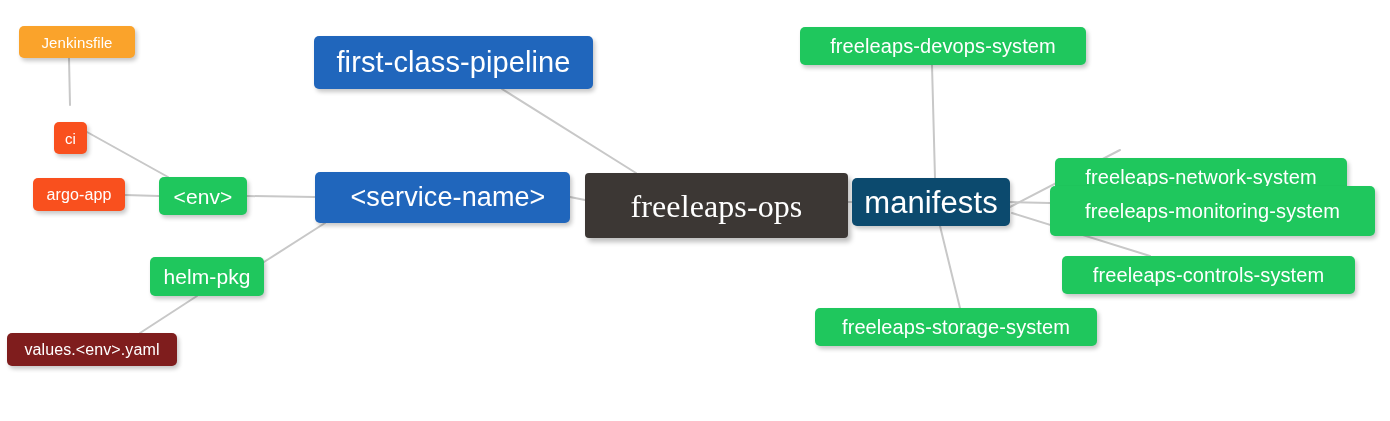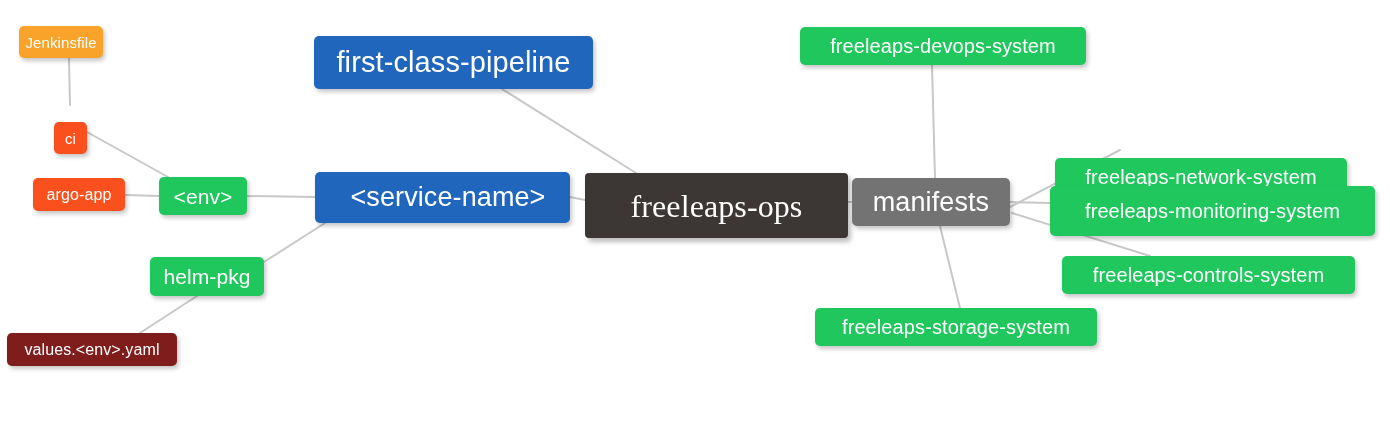--- a/index.html
+++ b/index.html
@@ -61,21 +61,21 @@
       <line x1="570" y1="197" x2="585" y2="200" stroke="#c8c8c8" stroke-width="2" stroke-linecap="round"></line>
       <line x1="502" y1="89" x2="636" y2="173" stroke="#c8c8c8" stroke-width="2" stroke-linecap="round"></line>
       <line x1="848" y1="202" x2="852" y2="202" stroke="#c8c8c8" stroke-width="2" stroke-linecap="round"></line>
       <line x1="935" y1="178" x2="932" y2="65" stroke="#c8c8c8" stroke-width="2" stroke-linecap="round"></line>
       <line x1="1010" y1="207" x2="1120" y2="150" stroke="#c8c8c8" stroke-width="2" stroke-linecap="round"></line>
       <line x1="1010" y1="202" x2="1050" y2="203" stroke="#c8c8c8" stroke-width="2" stroke-linecap="round"></line>
       <line x1="1012" y1="213" x2="1150" y2="256" stroke="#c8c8c8" stroke-width="2" stroke-linecap="round"></line>
       <line x1="940" y1="226" x2="960" y2="308" stroke="#c8c8c8" stroke-width="2" stroke-linecap="round"></line>
     </svg>
   <div id="node-layer">
-      <div class="node" style="left: 19px; top: 26px; width: 84px; height: 32px; background: rgb(250, 163, 43); font-size: 15px;">
+      <div class="node" style="left: 19px; top: 26px; width: 116px; height: 32px; background: rgb(250, 163, 43); font-size: 15px;">
         <span>Jenkinsfile</span>
       </div>
       <div class="node" style="left: 54px; top: 105px; width: 33px; height: 32px; background: rgb(249, 80, 30); font-size: 15px; margin-top: 17px;">
         <span>ci</span>
       </div>
       <div class="node" style="left: 33px; top: 178px; width: 92px; height: 33px; background: rgb(249, 80, 30); font-size: 16px;">
         <span>argo-app</span>
       </div>
       <div class="node" style="left: 159px; top: 177px; width: 88px; height: 38px; background: rgb(31, 199, 93); font-size: 21px;">
         <span>&lt;env&gt;</span>
@@ -88,21 +88,21 @@
       </div>
       <div class="node" style="left: 314px; top: 36px; width: 279px; height: 53px; background: rgb(32, 102, 188); font-size: 29px;">
         <span>first-class-pipeline</span>
       </div>
       <div class="node" style="left: 315px; top: 172px; width: 255px; height: 51px; background: rgb(32, 102, 188); font-size: 27px; padding-left: 22px;">
         <span>&lt;service-name&gt;</span>
       </div>
       <div class="node root" style="left: 585px; top: 173px; width: 263px; height: 65px; background: rgb(60, 55, 52); font-size: 32px;">
         <span>freeleaps-ops</span>
       </div>
-      <div class="node" style="left: 852px; top: 178px; width: 158px; height: 48px; background: #737373; font-size: 27px;">
+      <div class="node" style="left: 852px; top: 178px; width: 158px; height: 48px; background: #0c4a6e; font-size: 31px;">
         <span>manifests</span>
       </div>
       <div class="node" style="left: 800px; top: 27px; width: 286px; height: 38px; background: rgb(31, 199, 93); font-size: 20px;">
         <span>freeleaps-devops-system</span>
       </div>
       <div class="node" style="left: 1055px; top: 112px; width: 292px; height: 38px; background: rgb(31, 199, 93); font-size: 20px; margin-top: 46px;">
         <span>freeleaps-network-system</span>
       </div>
       <div class="node" style="left: 1050px; top: 186px; width: 325px; height: 50px; background: rgb(31, 199, 93); font-size: 20px;">
         <span>freeleaps-monitoring-system</span>

